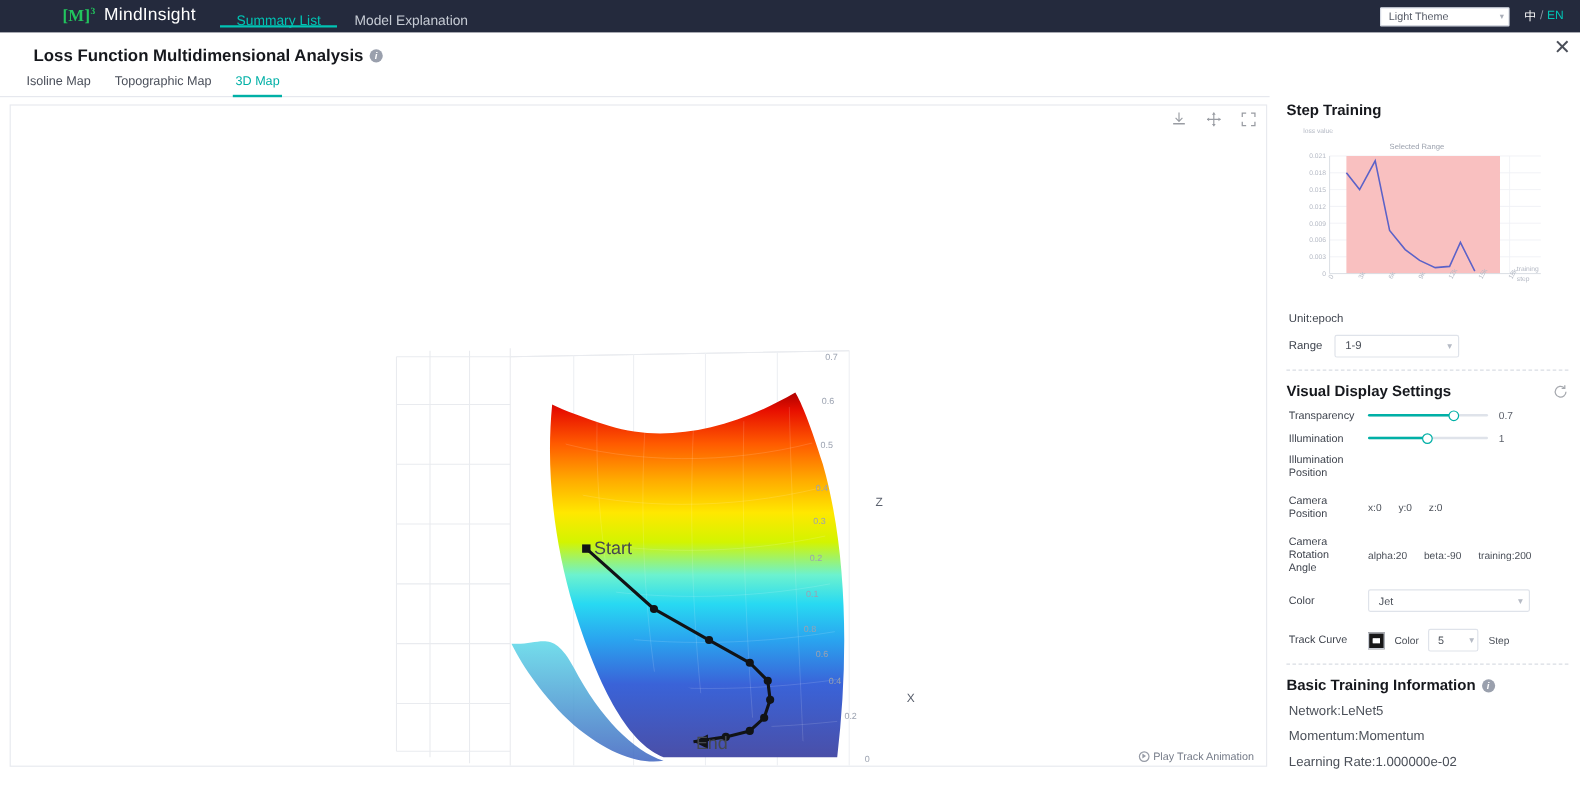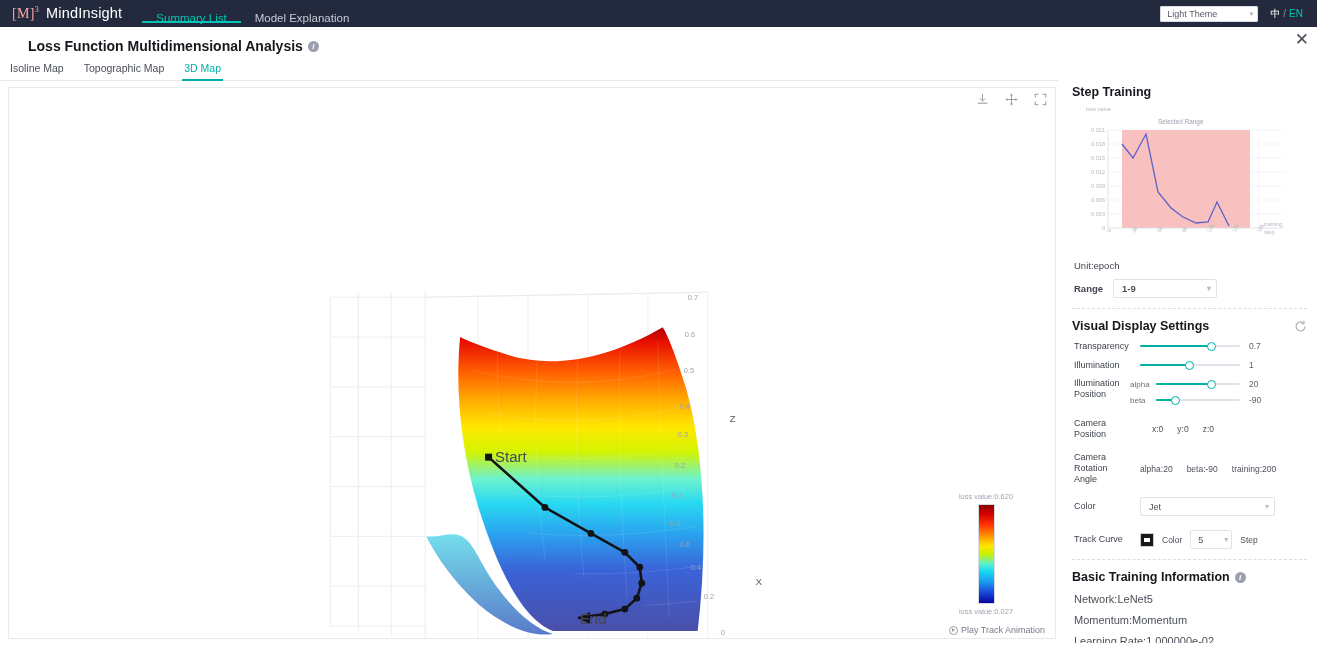--- a/index.html
+++ b/index.html
@@ -16,36 +16,36 @@
   #topnav {
     height: 27px;
     background: #242a3d;
     display: flex;
     align-items: center;
     padding: 0 8px 0 12px;
     position: relative;
   }
   #logo-wrap { display: flex; align-items: baseline; gap: 7px; }
   .logo-mark {
-    color: #fca5a5; font-weight: normal; font-size: 14px;
-    letter-spacing: .3px; font-family: "Liberation Serif", serif;
+    color: #22c55e; font-weight: bold; font-size: 14px;
+    letter-spacing: .3px; font-family: "Liberation Serif", serif; margin-left: 40px;
   }
   .logo-mark sup { font-size: 8px; }
   .logo-text { color: #ffffff; font-size: 14.5px; letter-spacing: .2px; }
   #nav-items { display: flex; align-items: center; margin-left: 20px; height: 27px; }
   .nav-item {
     color: #c6cbd4; font-size: 11.5px; padding: 0 14px;
     height: 18px; line-height: 27px; cursor: pointer; white-space: nowrap;
   }
   .nav-item.active { color: #00c4b4; box-shadow: inset 0 -2px 0 0 #00c4b4; }
   #topnav-right {
     margin-left: auto; display: flex; align-items: center; gap: 12px; padding-right: 6px;
   }
   #theme-select {
-    width: 98px; height: 16px; background: #ffffff; border: 1px solid #d8dce5;
+    width: 108px; height: 16px; background: #ffffff; border: 1px solid #d8dce5;
     border-radius: 1px; font-size: 9px; color: #555a66;
     display: flex; align-items: center; padding: 0 4px 0 6px; cursor: pointer; justify-content: space-between;
   }
   #theme-select .caret { margin-left: auto; font-size: 7px; color: #a9aeb8; }
   #lang { display: flex; align-items: center; gap: 3px; font-size: 10px; }
   #lang .zh { color: #ffffff; }
   #lang .sep { color: #8b91a0; }
   #lang .en { color: #00c4b4; }
 
   
@@ -61,21 +61,21 @@
     margin-left: 5px; vertical-align: 1px;
   }
   #close-x {
     position: absolute; right: 8px; top: 4px; font-size: 17px;
     color: #4b4f59; cursor: pointer; line-height: 1;
   }
 
   
   #tabs {
     display: flex; align-items: flex-end; height: 24px;
-    padding-left: 0; border-bottom: 1px solid #e6e8ee; width: 1058px;
+    padding-left: 12px; border-bottom: 1px solid #e6e8ee; width: 1058px;
   }
   .tab {
     font-size: 10.5px; color: #4a4f5a; padding: 0 10px 6px 10px;
     cursor: pointer; position: relative;
   }
   .tab.active { color: #00b0a6; }
   .tab.active::after {
     content: ""; position: absolute; left: 8px; right: 8px; bottom: -1px;
     height: 2px; background: #00b0a6;
   }
@@ -135,21 +135,21 @@
   .refresh-ico { margin-left: auto; width: 13px; height: 13px; cursor: pointer; opacity: .6; }
 
   
   #step-chart { width: 232px; height: 155px; position: relative; }
   #step-chart svg { width: 100%; height: 100%; }
   .mini-tick { font-size: 5.6px; fill: #b4b9c4; font-family: "Liberation Sans", sans-serif; }
   .mini-axis-name { font-size: 5.6px; fill: #b4b9c4; font-family: "Liberation Sans", sans-serif; }
   .mini-title { font-size: 6.4px; fill: #9ba1ad; font-family: "Liberation Sans", sans-serif; }
 
   .unit-line { font-size: 9.5px; color: #3d4插; color: #3f444e; margin: 3px 0 8px 2px; }
-  .range-row { display: flex; align-items: center; gap: 10px; margin-left: 2px; font-weight: bold; }
+  .range-row { display: flex; align-items: center; gap: 10px; margin-left: 2px; }
   .range-lbl { font-size: 9.5px; color: #3f444e; }
   .sel-box {
     width: 104px; height: 19px; border: 1px solid #dfe3ea; border-radius: 2px;
     display: flex; align-items: center; padding: 0 5px 0 8px;
     font-size: 9.5px; color: #4b5059; cursor: pointer; background: #fff;
   }
   .sel-box .caret { margin-left: auto; color: #b6bbc5; font-size: 8px; }
 
   
   .set-row { display: flex; align-items: center; margin: 7px 0 0 2px; }
@@ -375,25 +375,20 @@
             <text x="424" y="615">0.2</text>
             <text x="495" y="615">0.1</text>
             <text x="568" y="615">0</text>
             <text x="634" y="615">-0.1</text>
             <text x="707" y="615">-0.2</text>
             <text x="733" y="593">-0.2</text>
           </g>
         </svg>
       </div>
 
-      <div id="colorbar">
-        <div class="cb-lbl">loss value:0.620</div>
-        <div id="cb-grad"></div>
-        <div class="cb-lbl">loss value:0.027</div>
-      </div>
 
       <div id="play-anim">
         <span class="pico">
             <i></i>
           </span>
         <span>Play Track Animation</span>
       </div>
     </div>
   </div>
 
@@ -492,47 +487,27 @@
       <div class="set-row">
         <span class="set-lbl">Illumination</span>
         <div class="slider" style="width:100px;margin-left:14px">
           <div class="bar" style="width:100px"></div>
           <div class="fill" style="width:50px"></div>
           <div class="knob" style="left:45px"></div>
         </div>
         <span class="set-val">1</span>
       </div>
 
-      <div class="set-row" style="align-items:flex-start">
+      <div class="set-row" style="align-items:flex-end">
         <span class="set-lbl">Illumination Position</span>
-        <div style="margin-left:4px">
-          <div style="display:flex;align-items:center">
-            <span class="sub-lbl">alpha</span>
-            <div class="slider" style="width:84px">
-              <div class="bar" style="width:84px"></div>
-              <div class="fill" style="width:56px"></div>
-              <div class="knob" style="left:51px"></div>
-            </div>
-            <span class="set-val">20</span>
-          </div>
-          <div style="display:flex;align-items:center;margin-top:4px">
-            <span class="sub-lbl">beta</span>
-            <div class="slider" style="width:84px">
-              <div class="bar" style="width:84px"></div>
-              <div class="fill" style="width:20px"></div>
-              <div class="knob" style="left:15px"></div>
-            </div>
-            <span class="set-val">-90</span>
-          </div>
-        </div>
       </div>
 
       <div class="set-row" style="margin-top:12px">
         <span class="set-lbl">Camera Position</span>
-        <span class="kv" style="margin-left:26px">x:0</span>
+        <span class="kv" style="margin-left:14px">x:0</span>
         <span class="kv">y:0</span>
         <span class="kv">z:0</span>
       </div>
 
       <div class="set-row" style="margin-top:12px">
         <span class="set-lbl">Camera Rotation Angle</span>
         <span class="kv" style="margin-left:14px">alpha:20</span>
         <span class="kv">beta:-90</span>
         <span class="kv" style="margin-right:0">training:200</span>
       </div>

